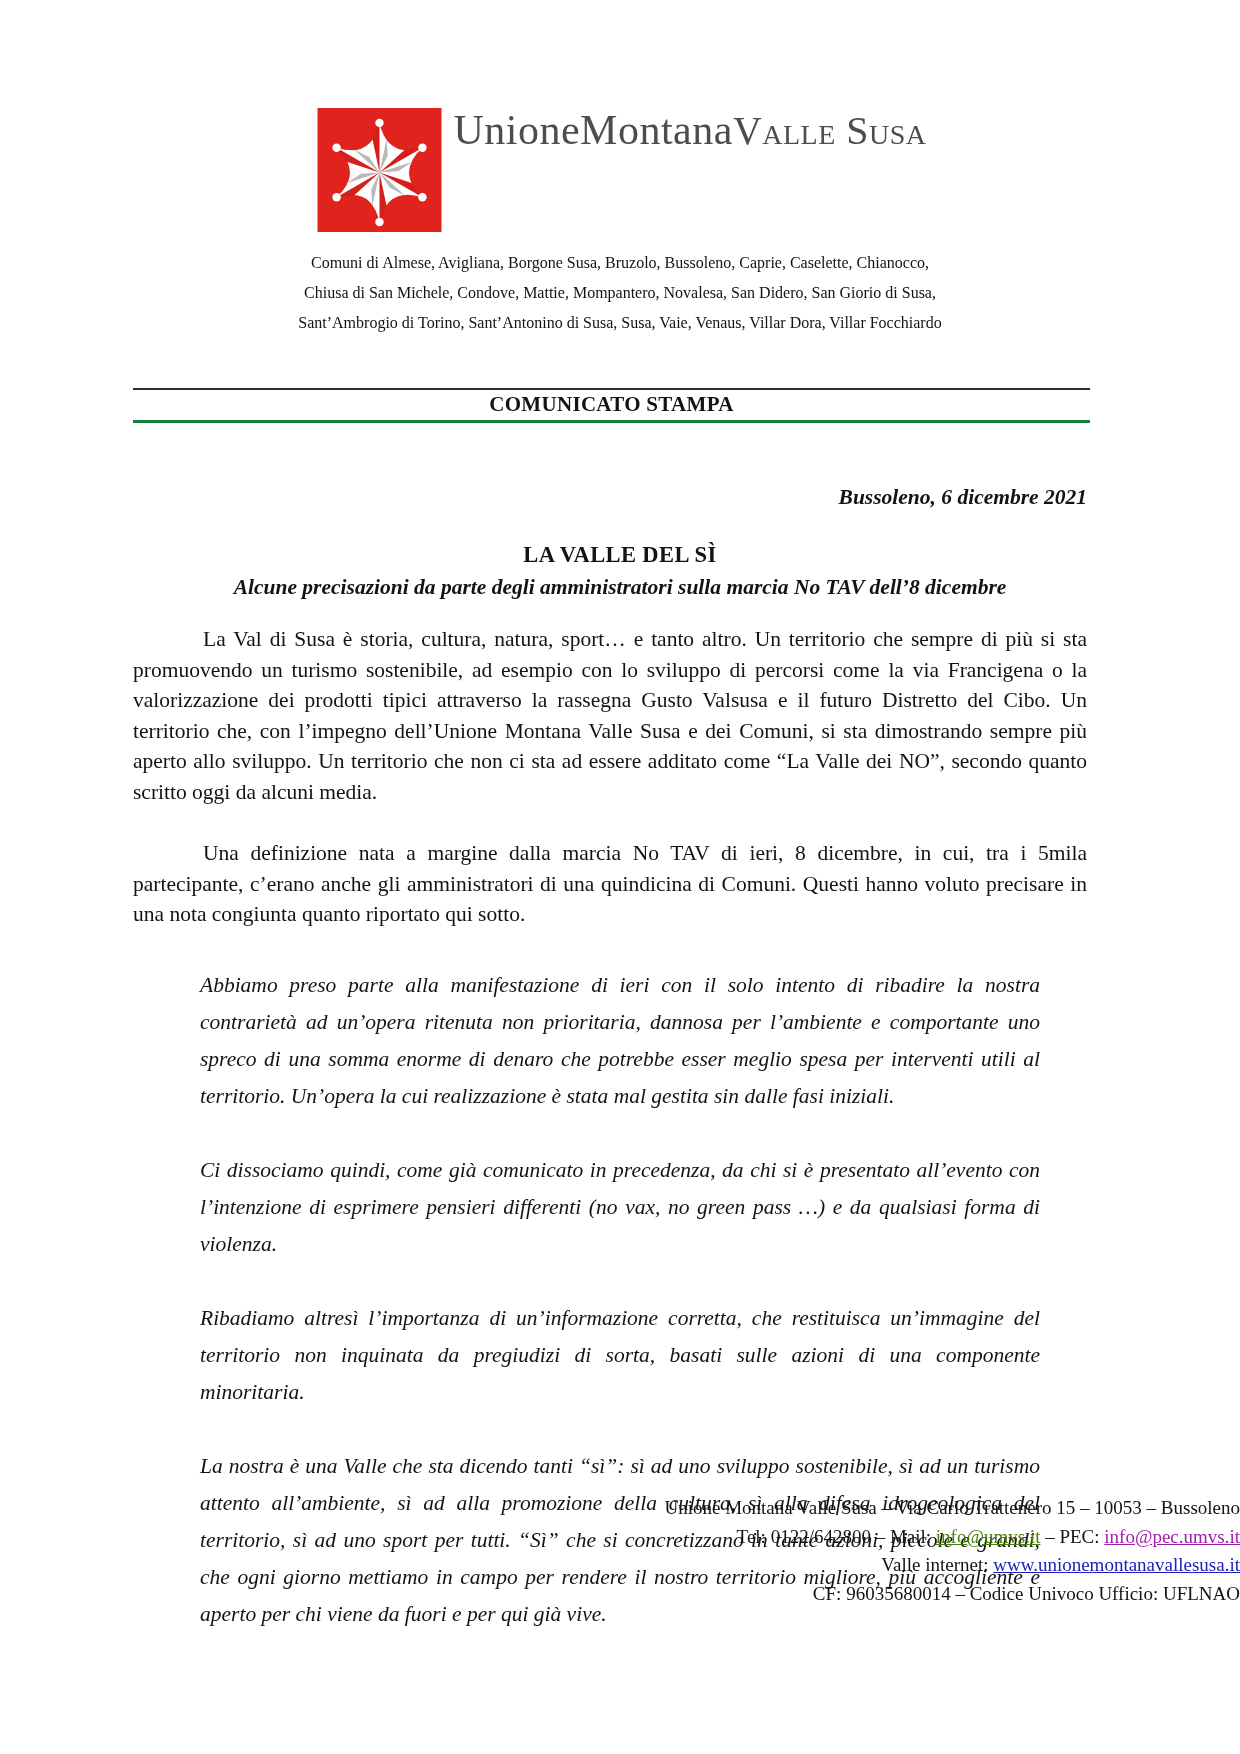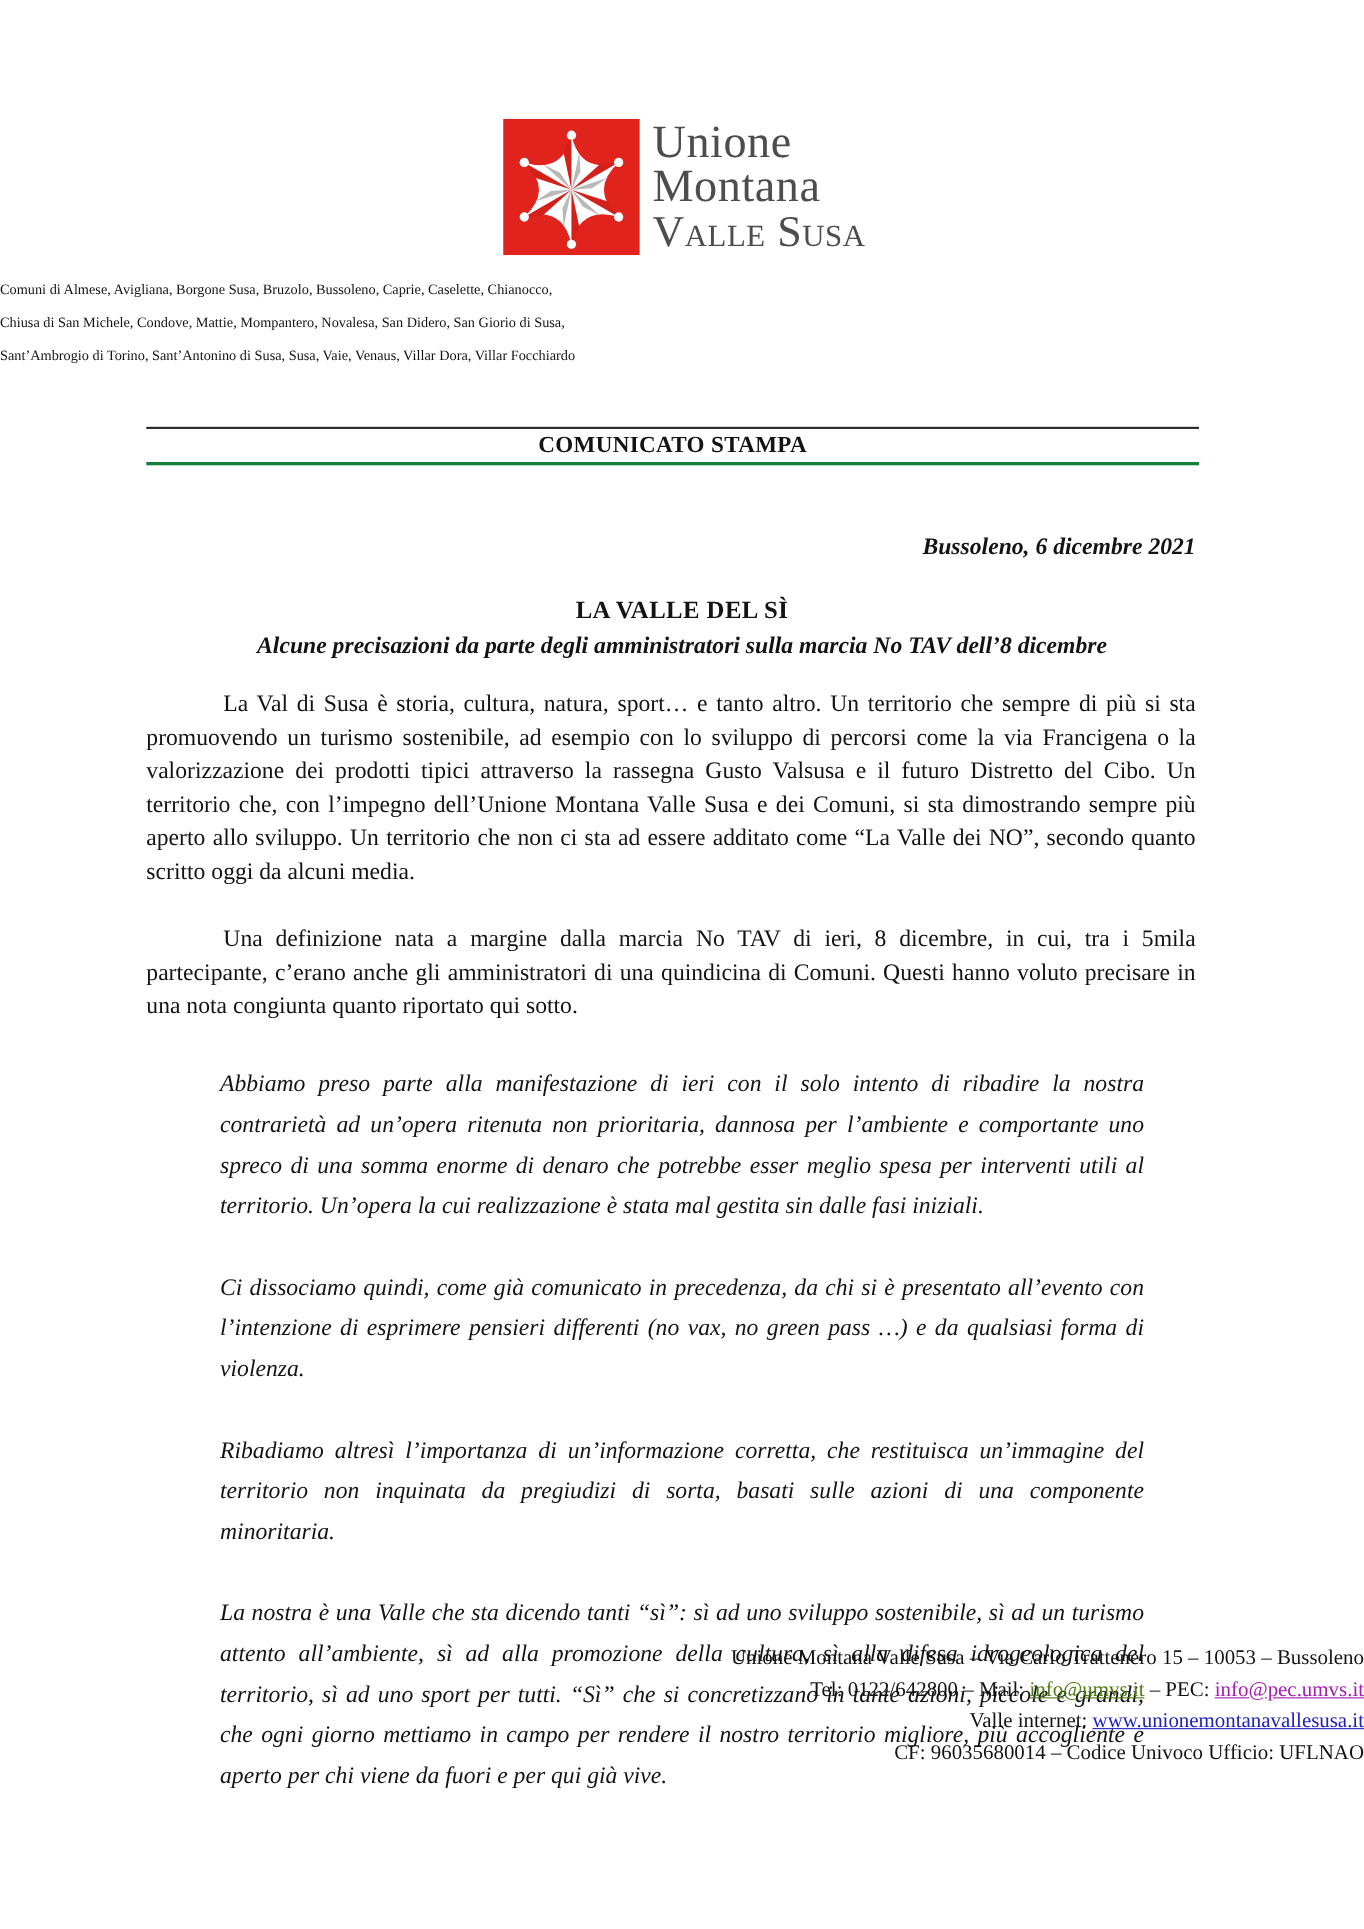--- a/index.html
+++ b/index.html
@@ -18,34 +18,34 @@
     display: flex;
     justify-content: center;
     align-items: flex-start;
     padding-top: 108px;
     gap: 7px;
   }
   .logo-square { width: 133px; height: 124px; flex: 0 0 auto; }
   .logo-square svg { display: block; width: 100%; height: 100%; }
   .logo-words {
     display: flex;
-    flex-direction: column;
+    flex-direction: row;
     color: #4d4d4d;
     padding-top: 2px;
   }
   .logo-w1, .logo-w2 { font-size: 42px; line-height: 40px; letter-spacing: 0.5px; }
   .logo-w3 {
     font-size: 40px; line-height: 42px;
     font-variant: small-caps; letter-spacing: 0.5px;
   }
   
   .communes {
     margin-top: 16px;
-    text-align: left;
-    font-size: 13px;
+    text-align: center;
+    font-size: 16px;
     line-height: 30px;
   }
   
   .banner {
     margin: 50px 150px 0 133px;
     border-top: 2px solid #2e2e2e;
     border-bottom: 3px solid #15803d;
     text-align: center;
     font-weight: bold;
     font-size: 21px;

